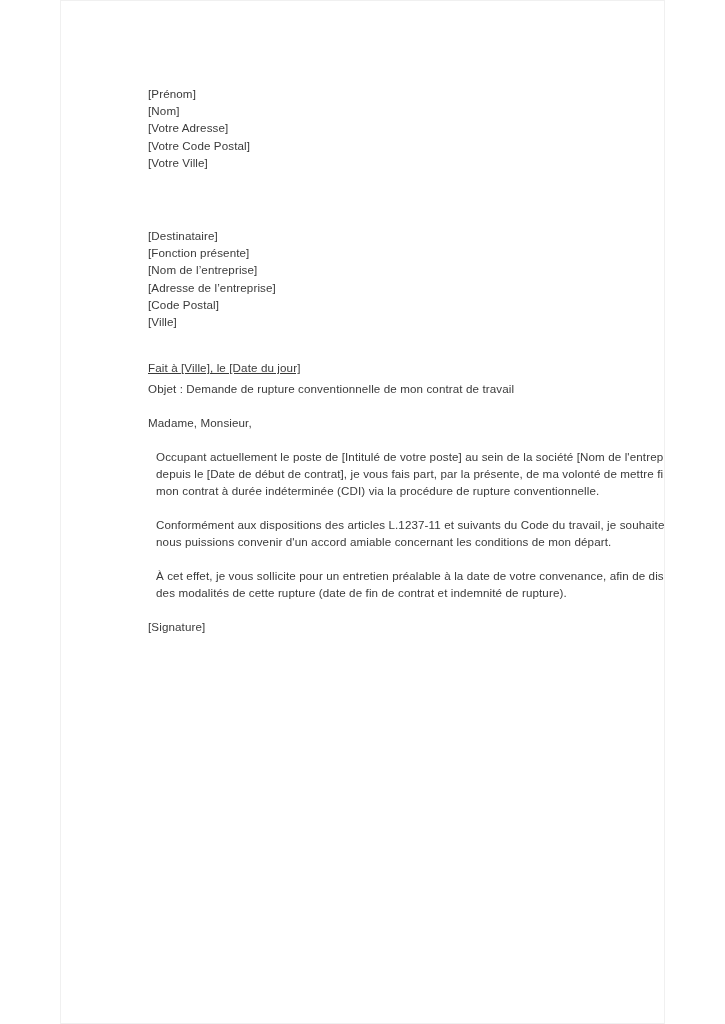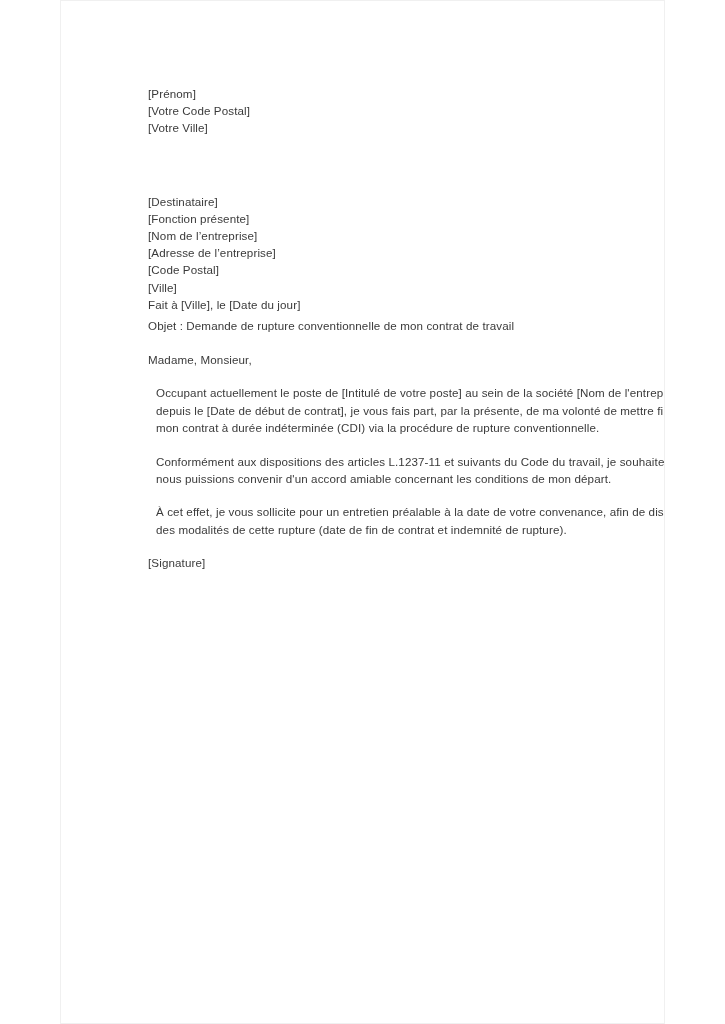--- a/index.html
+++ b/index.html
@@ -50,20 +50,22 @@
   .recipient-block {
     margin-top: 56px;
     text-align: left;
   }
   .recipient-block .line {
     white-space: nowrap;
   }
 
   
   .date-line {
+    margin-top: 29px;
+    text-decoration: underline;
   }
   .subject-line {
     margin-top: 4px;
   }
   .salutation {
     margin-top: 16.5px;
   }
   .para-block {
     margin-top: 16.5px;
     text-align: left;
@@ -74,20 +76,22 @@
   }
 </style>
 </head>
 <body>
 
 <div class="page">
   <div class="content">
 
     <div class="sender-block">
       <div class="line">[Prénom]</div>
+      <div class="line">[Nom]</div>
+      <div class="line">[Votre Adresse]</div>
       <div class="line">[Votre Code Postal]</div>
       <div class="line">[Votre Ville]</div>
     </div>
 
     <div class="recipient-block">
       <div class="line">[Destinataire]</div>
       <div class="line">[Fonction présente]</div>
       <div class="line">[Nom de l’entreprise]</div>
       <div class="line">[Adresse de l’entreprise]</div>
       <div class="line">[Code Postal]</div>

